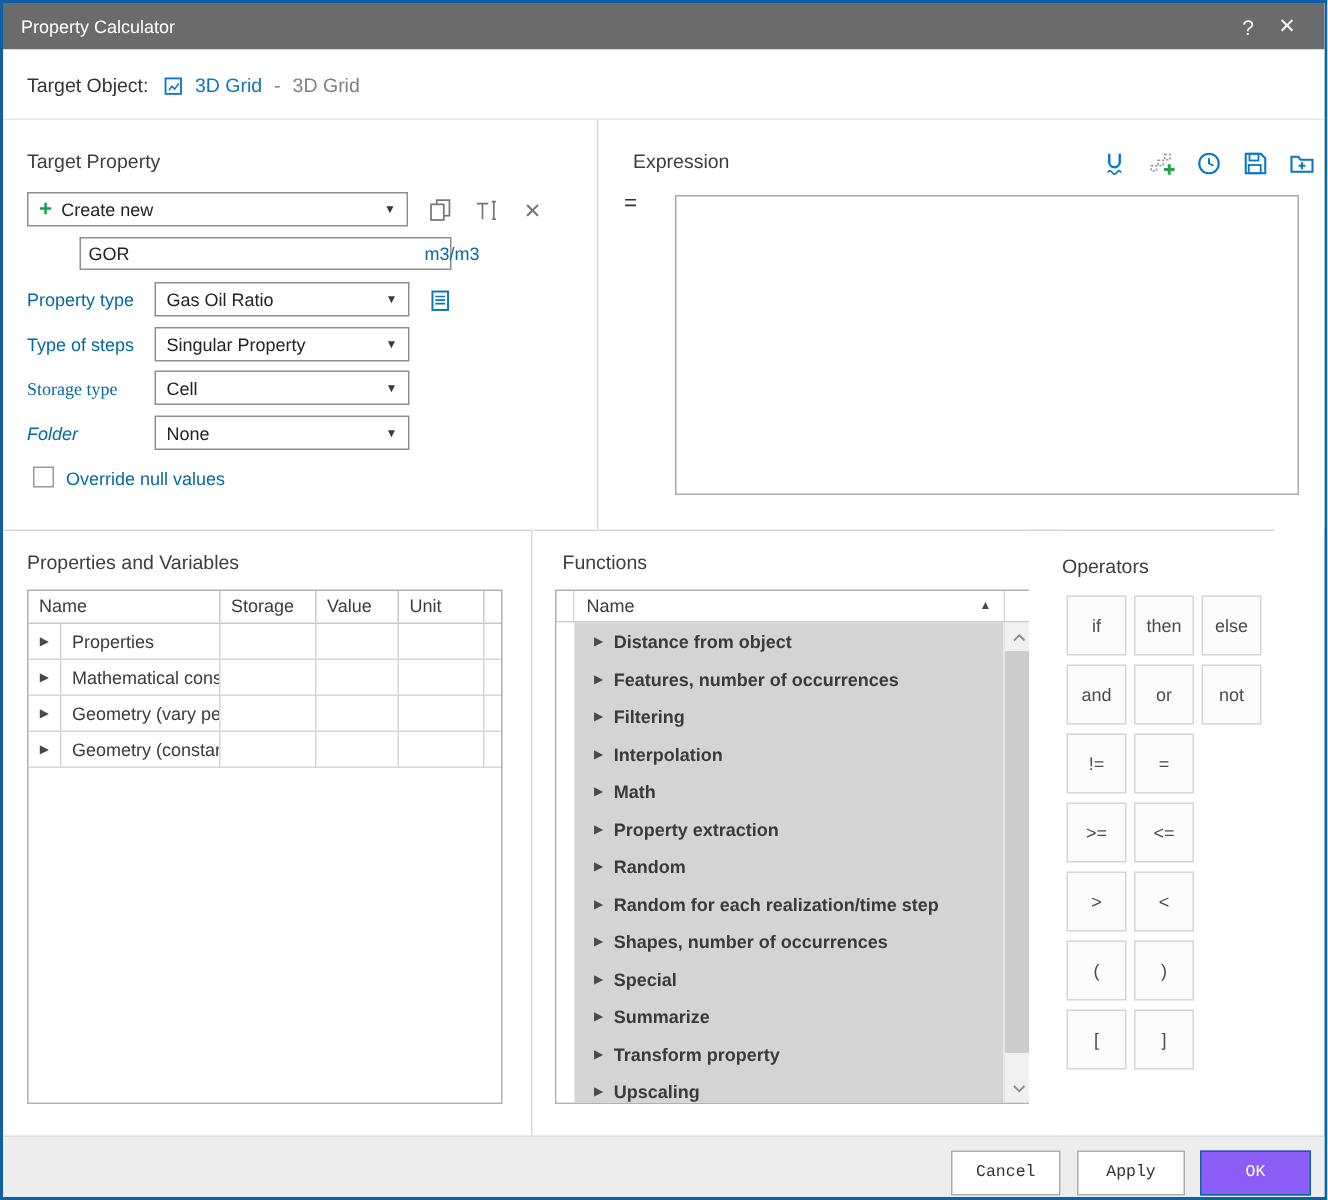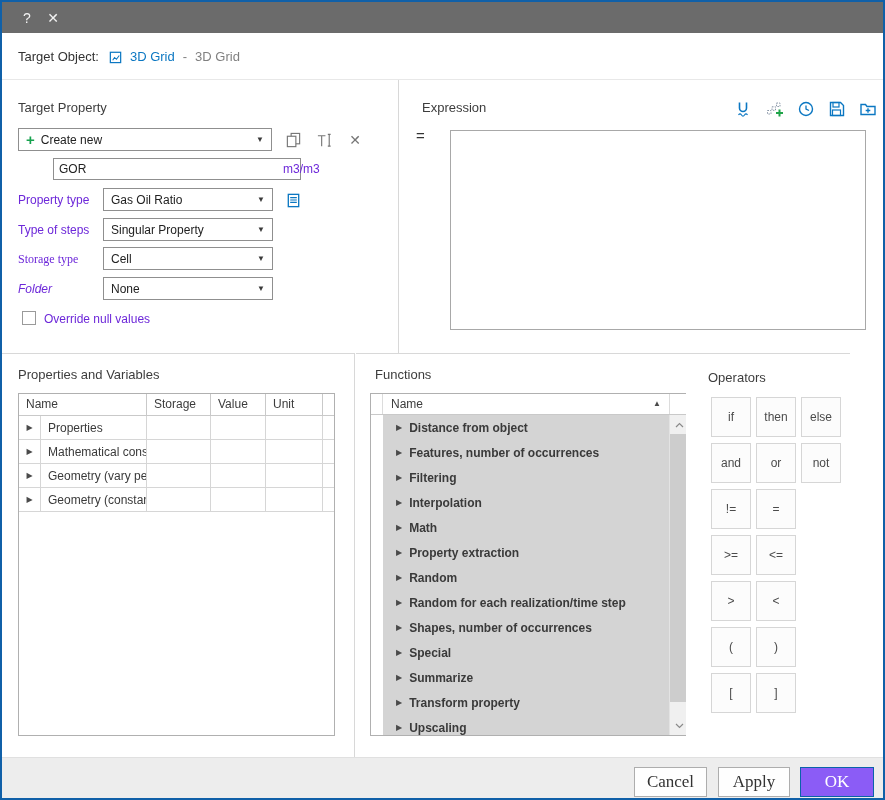--- a/index.html
+++ b/index.html
@@ -32,21 +32,21 @@
   .p-ops{left:684px;top:351px;width:164px;height:404px;border-top:1px solid #d8d8d8;}
   .hd{position:absolute;font-size:13px;color:#3d3d3d;}
   
   .combo{position:absolute;height:23px;border:1px solid #8f8f8f;background:#fff;
     display:flex;align-items:center;font-size:12px;color:#222;padding:0 7px;cursor:default;}
   .combo .val{flex:1;white-space:nowrap;overflow:hidden;}
   .combo .caret{font-size:8px;color:#3a3a3a;margin-left:4px;}
   .plus{color:#17a24f;font-weight:bold;font-size:15px;margin-right:6px;line-height:1;}
   .txtin{position:absolute;height:22px;border:1px solid #8f8f8f;font-size:12px;color:#222;
     padding:0 5px;font-family:inherit;outline:none;margin-left:35px;}
-  .flabel{position:absolute;font-size:12px;color:#6d28d9;}
+  .flabel{position:absolute;font-size:12px;color:#0369a1;}
   .iconbtn{position:absolute;width:20px;height:20px;display:flex;align-items:center;justify-content:center;cursor:default;}
   .xglyph{color:#757575;font-size:14px;}
   .cb{position:absolute;width:14px;height:14px;border:1px solid #9a9a9a;background:#fff;}
   
   .eq{position:absolute;font-size:15px;color:#333;}
   .exprbox{position:absolute;border:1px solid #a8a8a8;resize:none;outline:none;
     font-family:inherit;font-size:12px;padding:4px;background:#fff;}
   .etools{position:absolute;top:19px;display:flex;gap:11px;}
   .etools .iconbtn{position:static;}
   
@@ -80,32 +80,33 @@
   .sbar{width:20px;background:#f0f0f0;display:flex;flex-direction:column;border-left:1px solid #e3e3e3;}
   .sb-btn{height:19px;display:flex;align-items:center;justify-content:center;}
   .sb-thumb{height:268px;background:#cdcdcd;}
   .sb-track{flex:1;}
   
   .oprow{position:absolute;display:flex;gap:5px;left:25px;}
   .opbtn{width:40px;height:40px;background:#fcfcfc;border:1px solid #d6d6d6;color:#4b4b4b;
     font-size:12px;display:flex;align-items:center;justify-content:center;cursor:default;}
   
   .footer{position:absolute;left:0;right:0;top:755px;height:41px;background:#ededed;border-top:1px solid #e0e0e0;}
-  .fbtn{position:absolute;top:9px;height:30px;font-size:17px;font-family:Liberation Serif, serif;
+  .fbtn{position:absolute;top:9px;height:30px;font-size:11px;font-family:Liberation Mono, monospace;
     display:flex;align-items:center;justify-content:center;cursor:default;}
   .fbtn.plain{background:#fefefe;border:1px solid #adadad;color:#333;}
   .fbtn.primary{background:#8b5cf6;border:1px solid #0a63a9;color:#fff;}
   svg{display:block;}
 </style>
 </head>
 <body>
 
 <div class="window">
 
   <div class="titlebar">
+    <span class="title">Property Calculator</span>
     <span class="tb-btn">?</span>
     <span class="tb-btn">✕</span>
   </div>
 
   <div class="objrow">
     <span class="lbl">Target Object:</span>
     <span class="ico">
       <svg width="15" height="15" viewBox="0 0 16 16">
           <rect x="2.5" y="3.5" width="11" height="11" fill="none" stroke="#0b77c2" stroke-width="1.3"></rect>
           <path d="M5 12 l2 -3 l2 2 l3 -4" fill="none" stroke="#0b77c2" stroke-width="1.1"></path>

